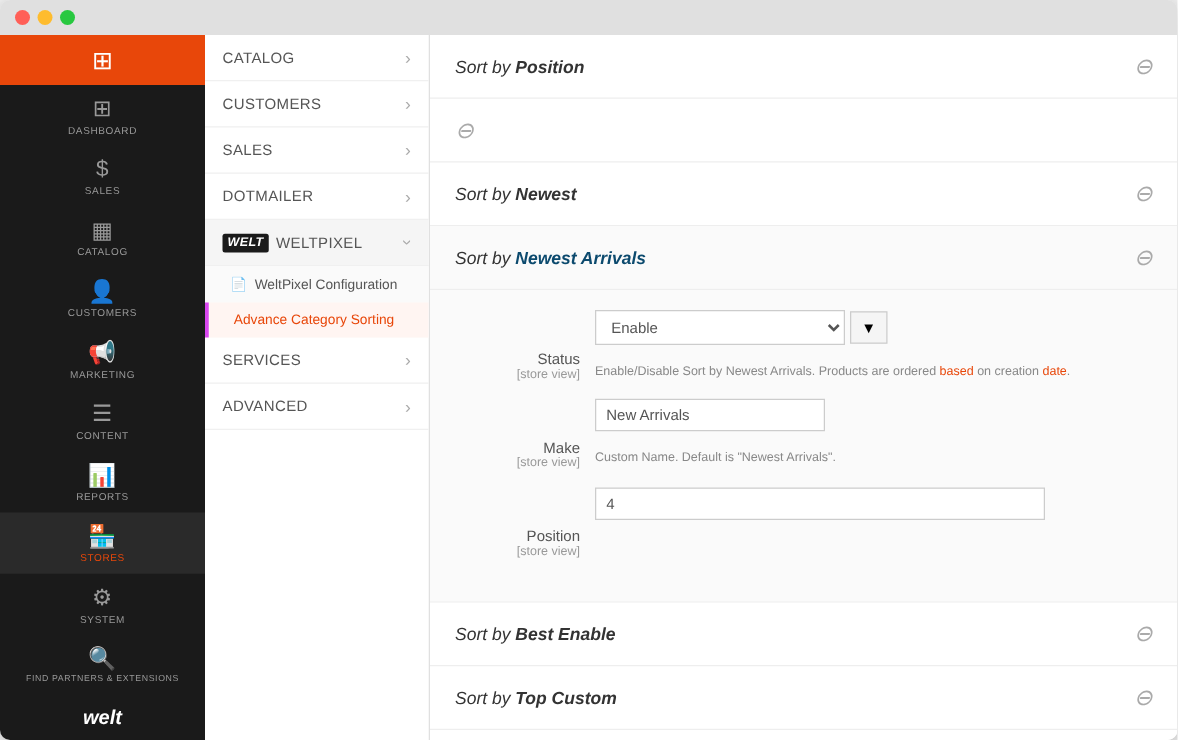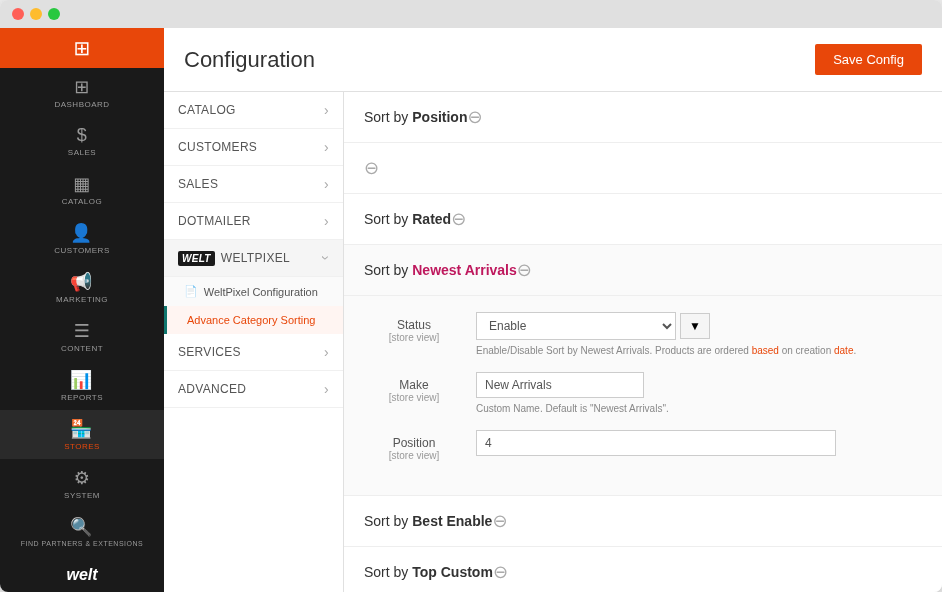--- a/index.html
+++ b/index.html
@@ -32,43 +32,43 @@
     .save-config-btn { background: #e8470a; color: white; border: none; padding: 8px 18px; font-size: 13px; cursor: pointer; border-radius: 2px; }
 
     .content-area { display: flex; flex: 1; overflow: hidden; }
 
     
     .left-panel { width: 180px; background: white; border-right: 1px solid #e0e0e0; flex-shrink: 0; overflow-y: auto; }
     .left-nav-item { padding: 10px 14px; border-bottom: 1px solid #f0f0f0; display: flex; justify-content: space-between; align-items: center; cursor: pointer; font-size: 12px; color: #555; font-weight: 500; text-transform: uppercase; letter-spacing: 0.3px; }
     .left-nav-item .chevron { color: #aaa; font-size: 14px; }
     .left-nav-sub { background: #fafafa; }
     .left-nav-sub-item { padding: 8px 14px 8px 20px; font-size: 11px; color: #555; cursor: pointer; display: flex; align-items: center; gap: 6px; }
-    .left-nav-sub-item.active { color: #e8470a; border-left: 3px solid #0f766e; background: #fff5f2; font-weight: 500; }
+    .left-nav-sub-item.active { color: #e8470a; border-left: 3px solid #d946ef; background: #fff5f2; font-weight: 500; }
     .weltpixel-logo-small { background: #1a1a1a; color: white; font-style: italic; font-weight: bold; font-size: 10px; padding: 2px 4px; border-radius: 2px; }
 
     
     .right-panel { flex: 1; overflow-y: auto; padding: 0; background: white; }
     .sort-section { border-bottom: 1px solid #eee; }
-    .sort-header { padding: 14px 20px; display: flex; align-items: center; cursor: pointer; }
+    .sort-header { padding: 14px 20px; display: flex; justify-content: space-between; align-items: center; cursor: pointer; font-style: italic; }
     .sort-title { font-size: 14px; color: #333; }
     .sort-title strong { font-weight: 600; }
     .collapse-icon { color: #aaa; font-size: 18px; }
 
     
     .sort-expanded { padding: 16px 20px 20px 20px; background: #fafafa; border-top: 1px solid #eee; }
     .form-row { display: flex; align-items: flex-start; margin-bottom: 14px; gap: 12px; }
-    .form-label { width: 100px; text-align: center; flex-shrink: 0; padding-top: 6px; }
+    .form-label { width: 100px; text-align: right; flex-shrink: 0; padding-top: 6px; margin-top: 26px; }
     .form-label .label-main { font-size: 12px; color: #555; font-weight: 500; }
     .form-label .label-sub { font-size: 10px; color: #999; }
     .form-control-wrap { flex: 1; }
     .form-select-wrap { display: flex; align-items: center; gap: 4px; }
     .form-select { border: 1px solid #ccc; padding: 5px 8px; font-size: 12px; color: #555; background: white; min-width: 200px; }
     .form-select-btn { border: 1px solid #ccc; background: #f5f5f5; padding: 5px 8px; cursor: pointer; font-size: 12px; }
-    .form-input { border: 1px solid #ccc; padding: 5px 8px; font-size: 12px; color: #555; width: 168px; }
-    .form-help { font-size: 10px; color: #888; margin-top: 4px; line-height: 1.4; }
+    .form-input { border: 1px solid #ccc; padding: 5px 8px; font-size: 12px; color: #555; width: 184px; }
+    .form-help { font-size: 10px; color: #888; margin-top: 15px; line-height: 1.4; }
     .form-help a, .form-help .highlight { color: #e8470a; }
   </style>
 </head>
 <body>
 
 <div class="window-chrome">
   <div class="title-bar">
     <button class="btn-close"></button>
     <button class="btn-min"></button>
     <button class="btn-max"></button>
@@ -121,24 +121,20 @@
           <span class="icon">🔍</span>
           <span class="label" style="font-size:7px;">FIND PARTNERS &amp; EXTENSIONS</span>
         </div>
       </div>
       <div class="sidebar-bottom">
         <span class="welt-logo">welt</span>
       </div>
     </div>
 
     <div class="main-content">
-      <div class="main-header">
-        <h1 class="page-title">Configuration</h1>
-        <button class="save-config-btn">Save Config</button>
-      </div>
 
       <div class="content-area">
 
         <div class="left-panel">
           <div class="left-nav-item">
             <span>CATALOG</span>
             <span class="chevron">›</span>
           </div>
           <div class="left-nav-item">
             <span>CUSTOMERS</span>
@@ -189,28 +185,28 @@
           </div>
 
           <div class="sort-section">
             <div class="sort-header">
               <span class="collapse-icon">⊖</span>
             </div>
           </div>
 
           <div class="sort-section">
             <div class="sort-header">
-              <span class="sort-title">Sort by <strong>Rated</strong></span>
+              <span class="sort-title">Sort by <strong>Newest</strong></span>
               <span class="collapse-icon">⊖</span>
             </div>
           </div>
 
           <div class="sort-section">
             <div class="sort-header" style="background:#fafafa;">
-              <span class="sort-title">Sort by <strong style="color:#be185d;">Newest Arrivals</strong></span>
+              <span class="sort-title">Sort by <strong style="color:#0c4a6e;">Newest Arrivals</strong></span>
               <span class="collapse-icon">⊖</span>
             </div>
             <div class="sort-expanded">
 
               <div class="form-row">
                 <div class="form-label">
                   <div class="label-main">Status</div>
                   <div class="label-sub">[store view]</div>
                 </div>
                 <div class="form-control-wrap">

